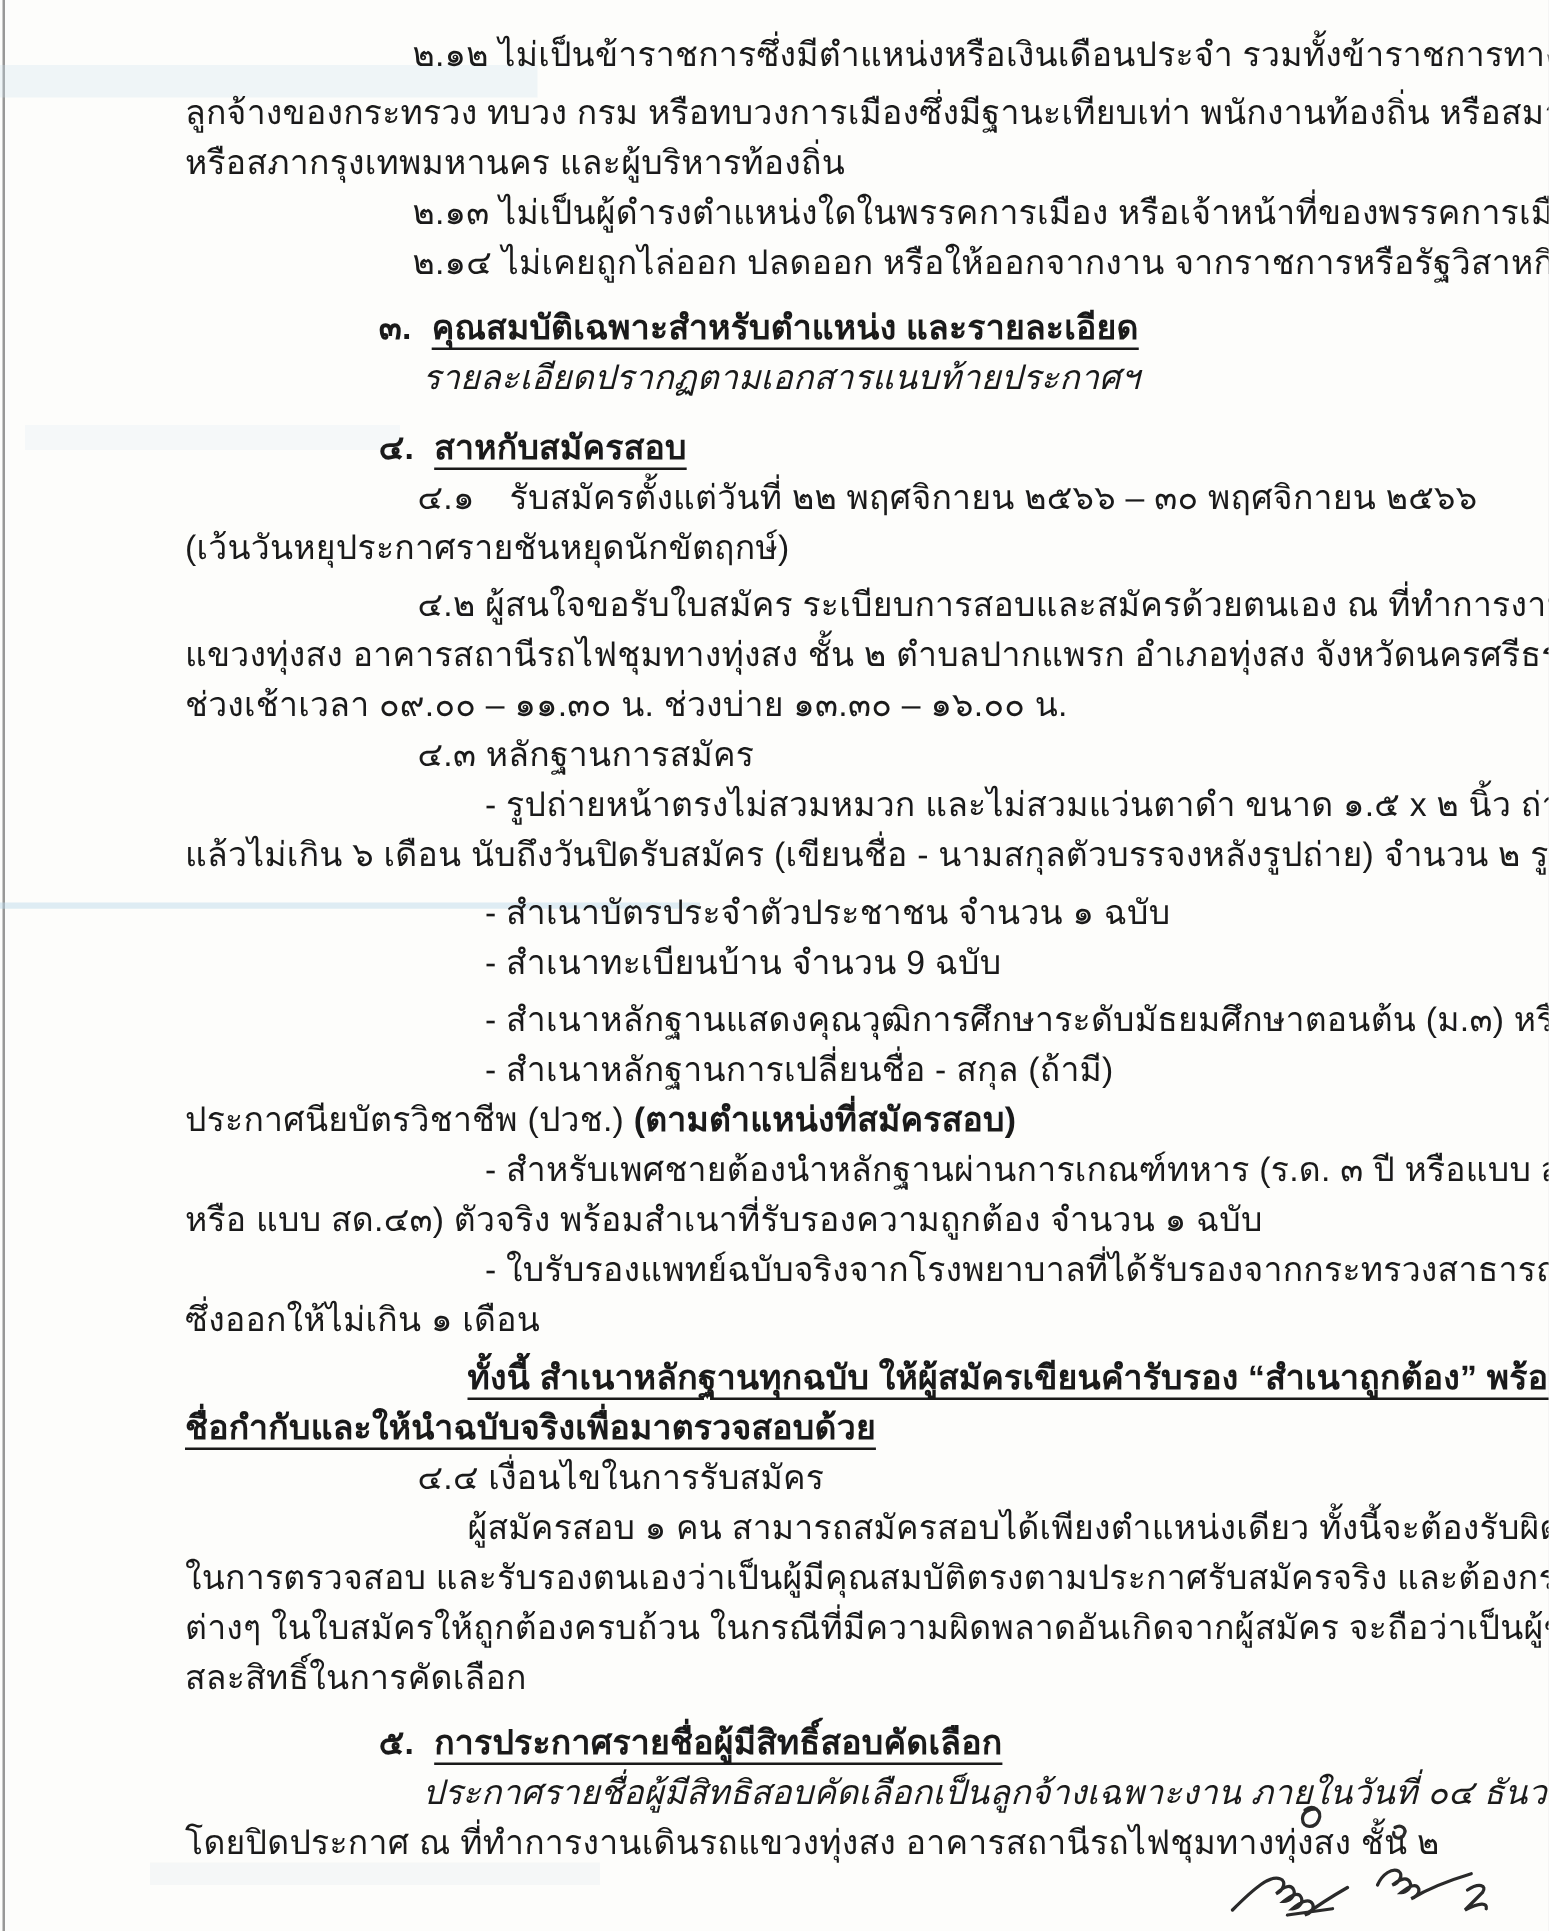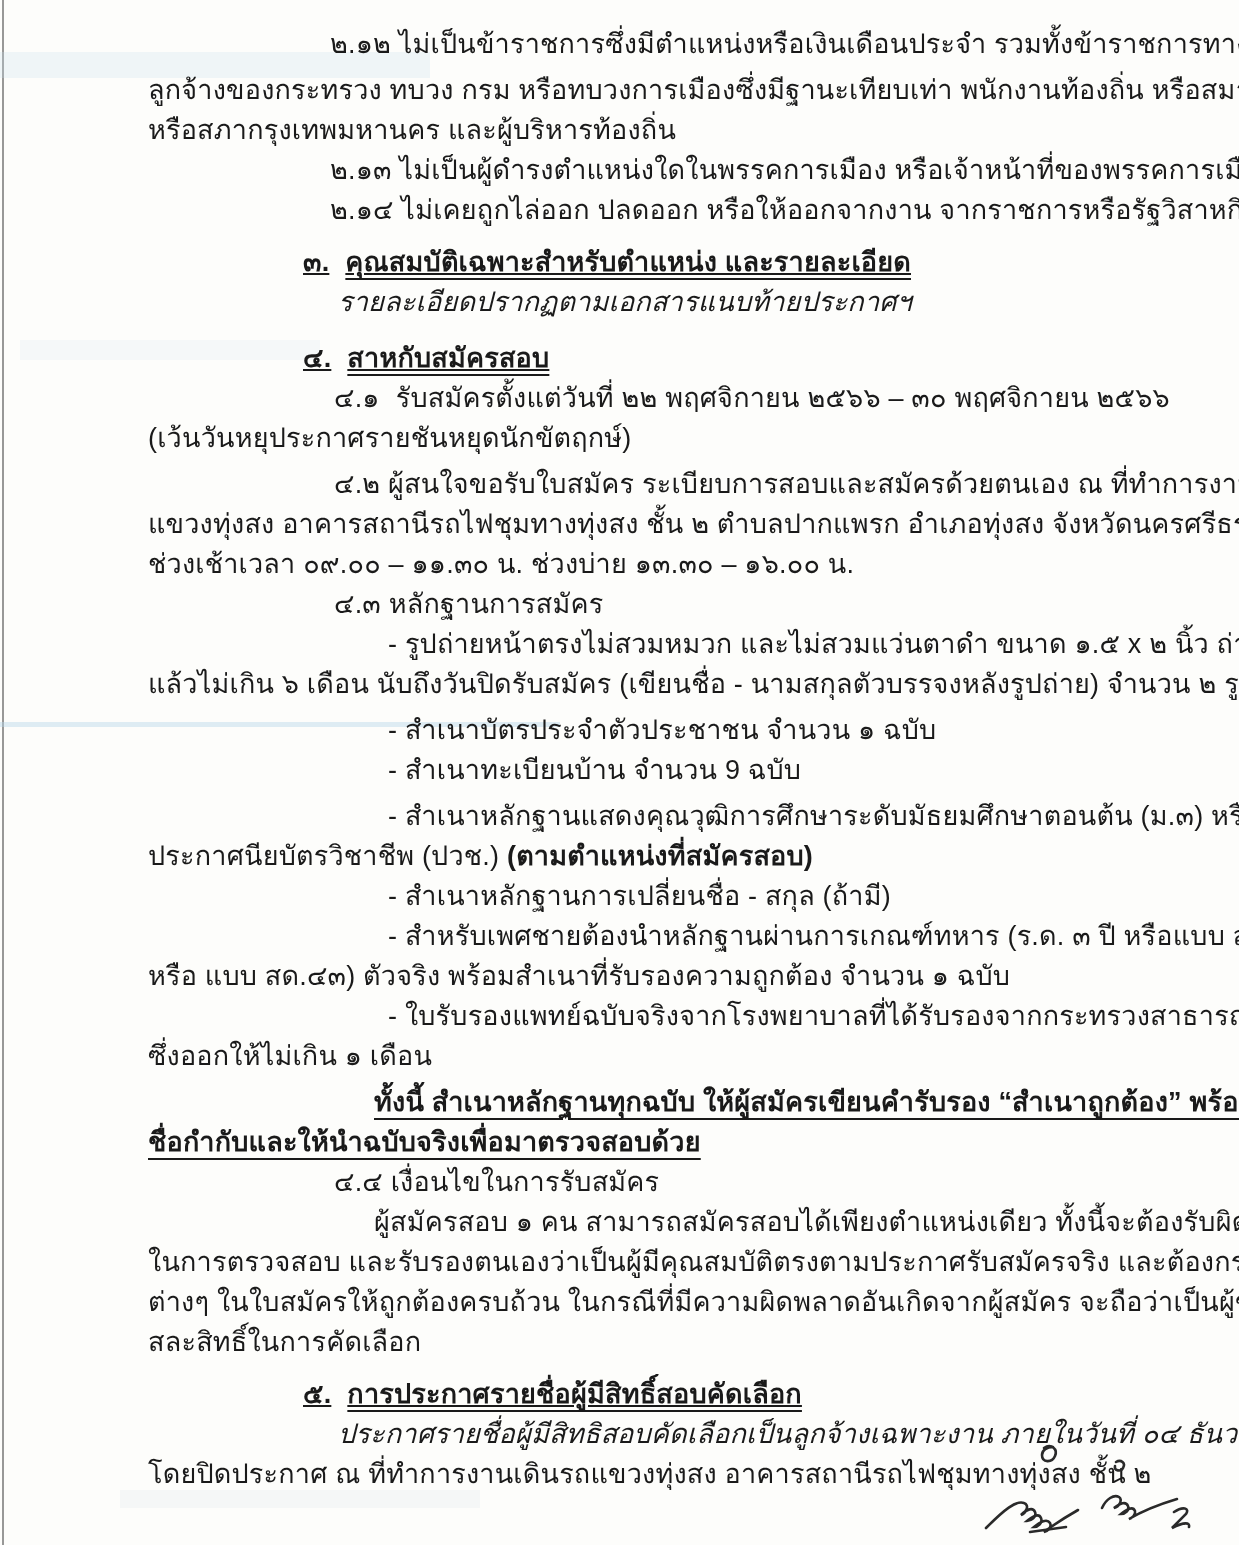--- a/index.html
+++ b/index.html
@@ -31,35 +31,35 @@
     box-sizing: border-box;
   }
   .line {
     font-size: 27px;
     line-height: 40px;
     white-space: nowrap;
     letter-spacing: 0.2px;
   }
   
   .ind-item  { padding-left: 182px; }  
-  .ind-sec   { padding-left: 155px; text-decoration: underline; }  
+  .ind-sec   { padding-left: 155px; }  
   .ind-body  { padding-left: 190px; font-style: italic; }  
   .ind-sub   { padding-left: 186px; }  
   .ind-dash  { padding-left: 240px; }  
   .ind-note  { padding-left: 226px; }  
 
   .gap-lg { margin-top: 16px; }
   .gap-md { margin-top: 12px; }
   .gap-sm { margin-top: 6px; }
 
   .b  { font-weight: bold; }
   .u  { text-underline-offset: 6px; text-decoration-thickness: 1.6px; }
   .bu { font-weight: bold; text-decoration: underline; text-underline-offset: 7px; text-decoration-thickness: 2.2px; }
   .secnum { margin-right: 16px; }
-  .subnum { margin-right: 16px; }
+  .subnum { margin-right: 28px; }
 
   .signature {
     position: absolute; left: 978px; top: 1440px;
     width: 250px; height: 100px;
   }
   .signature path { stroke: #2a2a2a; stroke-width: 2.6; fill: none; stroke-linecap: round; }
 </style>
 </head>
 <body>
 
@@ -95,24 +95,24 @@
     <div class="line ind-sub gap-sm">๔.๒  ผู้สนใจขอรับใบสมัคร ระเบียบการสอบและสมัครด้วยตนเอง ณ ที่ทำการงานเดินรถ-</div>
     <div class="line">แขวงทุ่งสง อาคารสถานีรถไฟชุมทางทุ่งสง ชั้น ๒ ตำบลปากแพรก อำเภอทุ่งสง จังหวัดนครศรีธรรมราช</div>
     <div class="line">ช่วงเช้าเวลา ๐๙.๐๐ – ๑๑.๓๐ น. ช่วงบ่าย ๑๓.๓๐ – ๑๖.๐๐ น.</div>
     <div class="line ind-sub">๔.๓  หลักฐานการสมัคร</div>
 
     <div class="line ind-dash">-  รูปถ่ายหน้าตรงไม่สวมหมวก และไม่สวมแว่นตาดำ ขนาด ๑.๕ x ๒ นิ้ว ถ่ายมา</div>
     <div class="line">แล้วไม่เกิน ๖ เดือน นับถึงวันปิดรับสมัคร (เขียนชื่อ - นามสกุลตัวบรรจงหลังรูปถ่าย) จำนวน ๒ รูป</div>
     <div class="line ind-dash gap-sm">-  สำเนาบัตรประจำตัวประชาชน จำนวน ๑ ฉบับ</div>
     <div class="line ind-dash">-  สำเนาทะเบียนบ้าน จำนวน 9 ฉบับ</div>
     <div class="line ind-dash gap-sm">-  สำเนาหลักฐานแสดงคุณวุฒิการศึกษาระดับมัธยมศึกษาตอนต้น (ม.๓) หรือ</div>
+    <div class="line ind-dash">-  สำเนาหลักฐานการเปลี่ยนชื่อ - สกุล (ถ้ามี)</div>
     <div class="line">
       <span>ประกาศนียบัตรวิชาชีพ (ปวช.) </span><span class="b">(ตามตำแหน่งที่สมัครสอบ)</span>
     </div>
-    <div class="line ind-dash">-  สำเนาหลักฐานการเปลี่ยนชื่อ - สกุล (ถ้ามี)</div>
     <div class="line ind-dash">-  สำหรับเพศชายต้องนำหลักฐานผ่านการเกณฑ์ทหาร (ร.ด. ๓ ปี หรือแบบ สด.๘</div>
     <div class="line">หรือ แบบ สด.๔๓) ตัวจริง พร้อมสำเนาที่รับรองความถูกต้อง จำนวน ๑ ฉบับ</div>
     <div class="line ind-dash">-  ใบรับรองแพทย์ฉบับจริงจากโรงพยาบาลที่ได้รับรองจากกระทรวงสาธารณะสุข</div>
     <div class="line">ซึ่งออกให้ไม่เกิน ๑ เดือน</div>
 
     <div class="line ind-note gap-sm"><span class="bu">ทั้งนี้ สำเนาหลักฐานทุกฉบับ ให้ผู้สมัครเขียนคำรับรอง “สำเนาถูกต้อง” พร้อมลง</span></div>
     <div class="line"><span class="bu">ชื่อกำกับและให้นำฉบับจริงเพื่อมาตรวจสอบด้วย</span></div>
 
     <div class="line ind-sub">๔.๔  เงื่อนไขในการรับสมัคร</div>
     <div class="line ind-note">ผู้สมัครสอบ ๑ คน สามารถสมัครสอบได้เพียงตำแหน่งเดียว ทั้งนี้จะต้องรับผิดชอบ</div>

